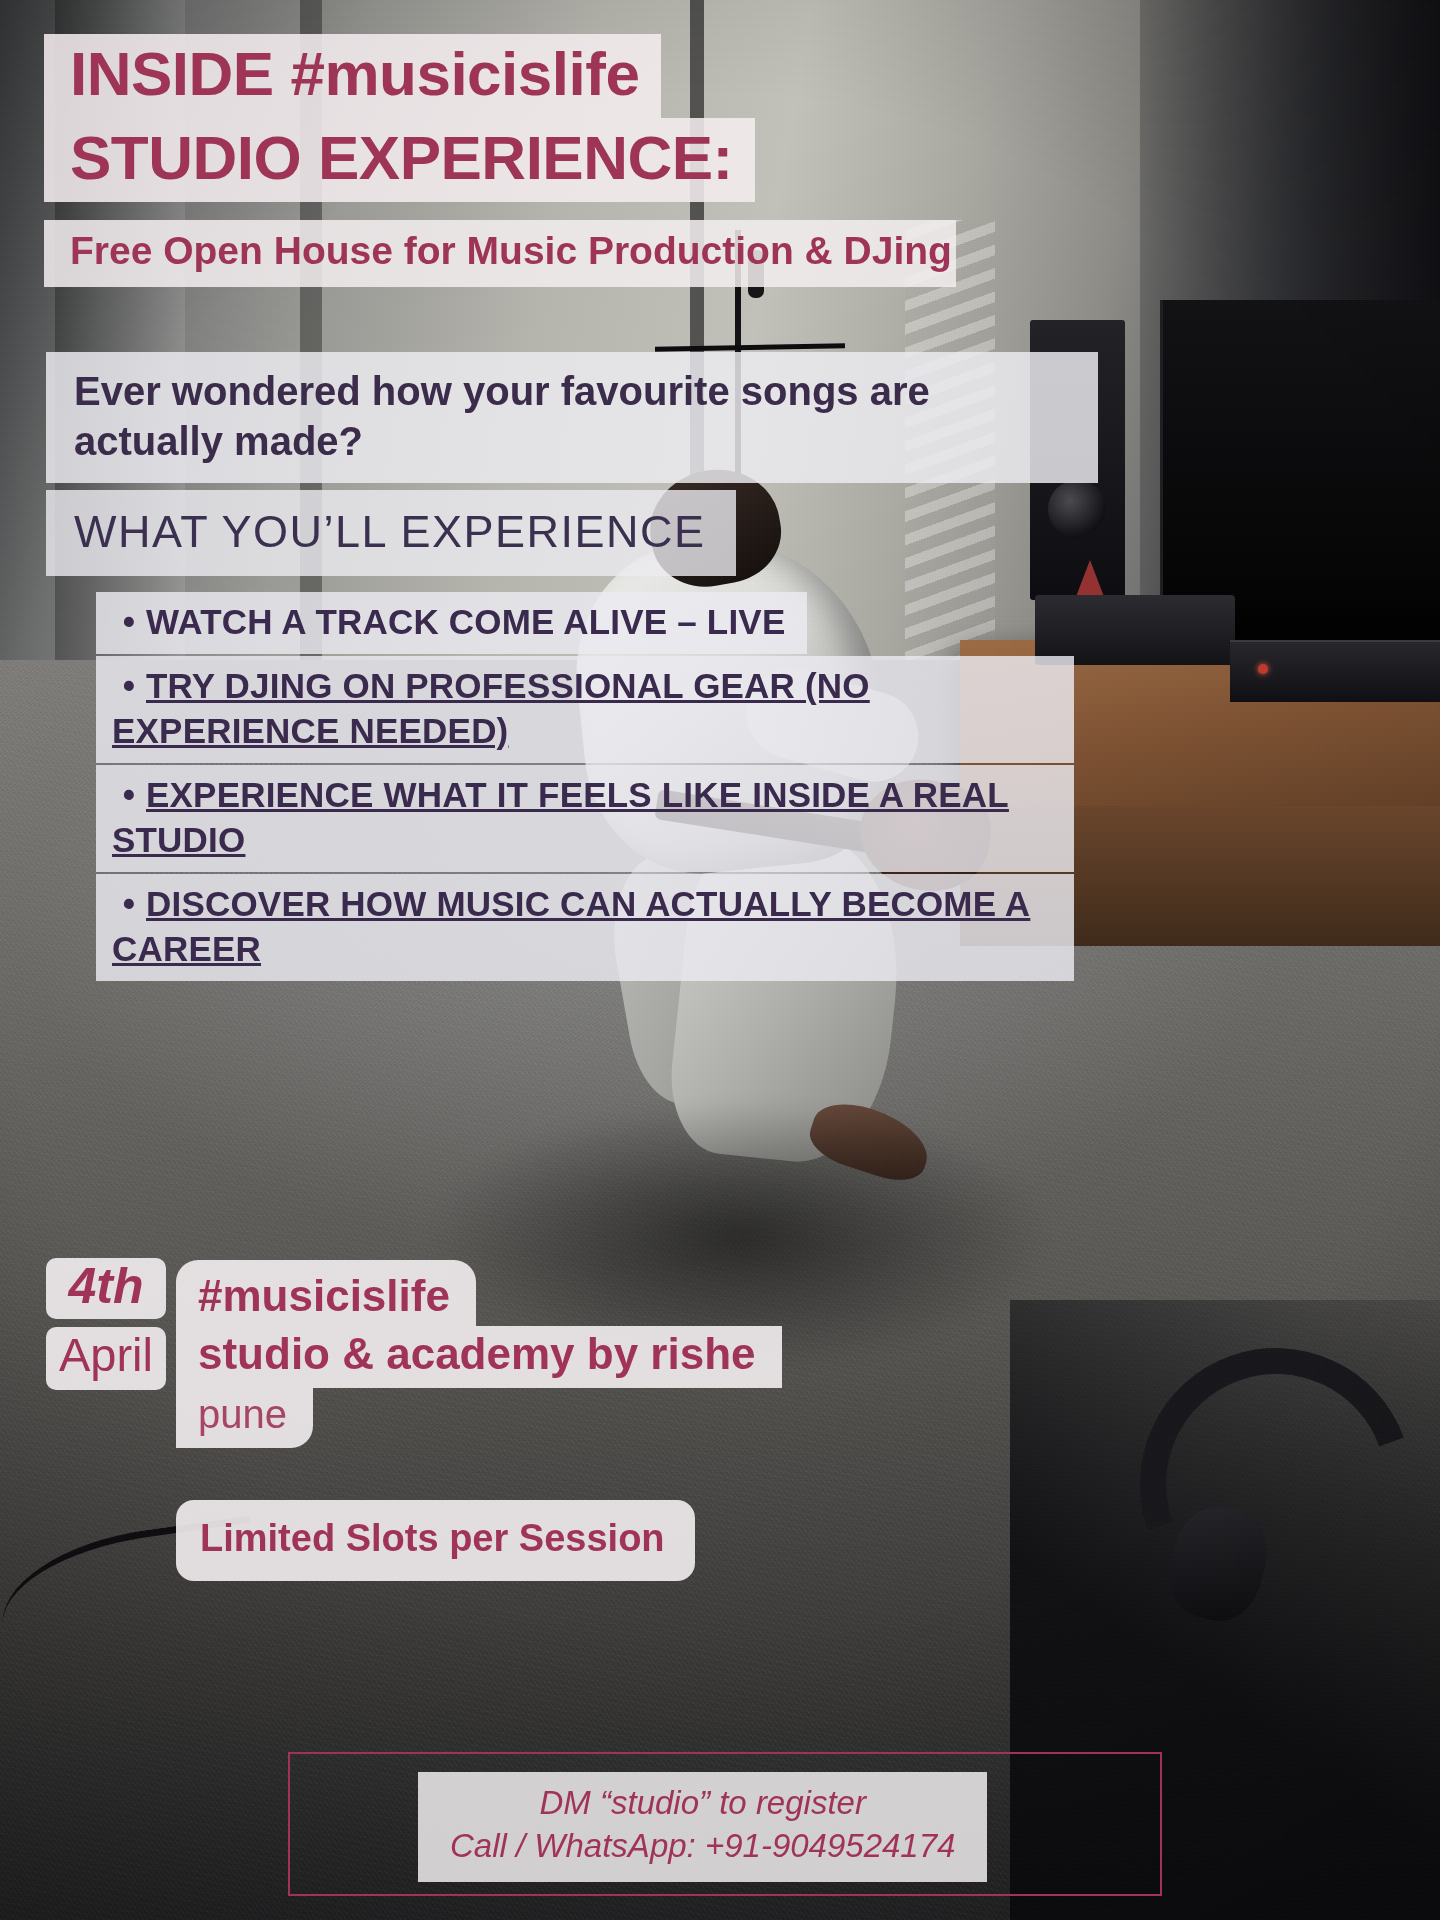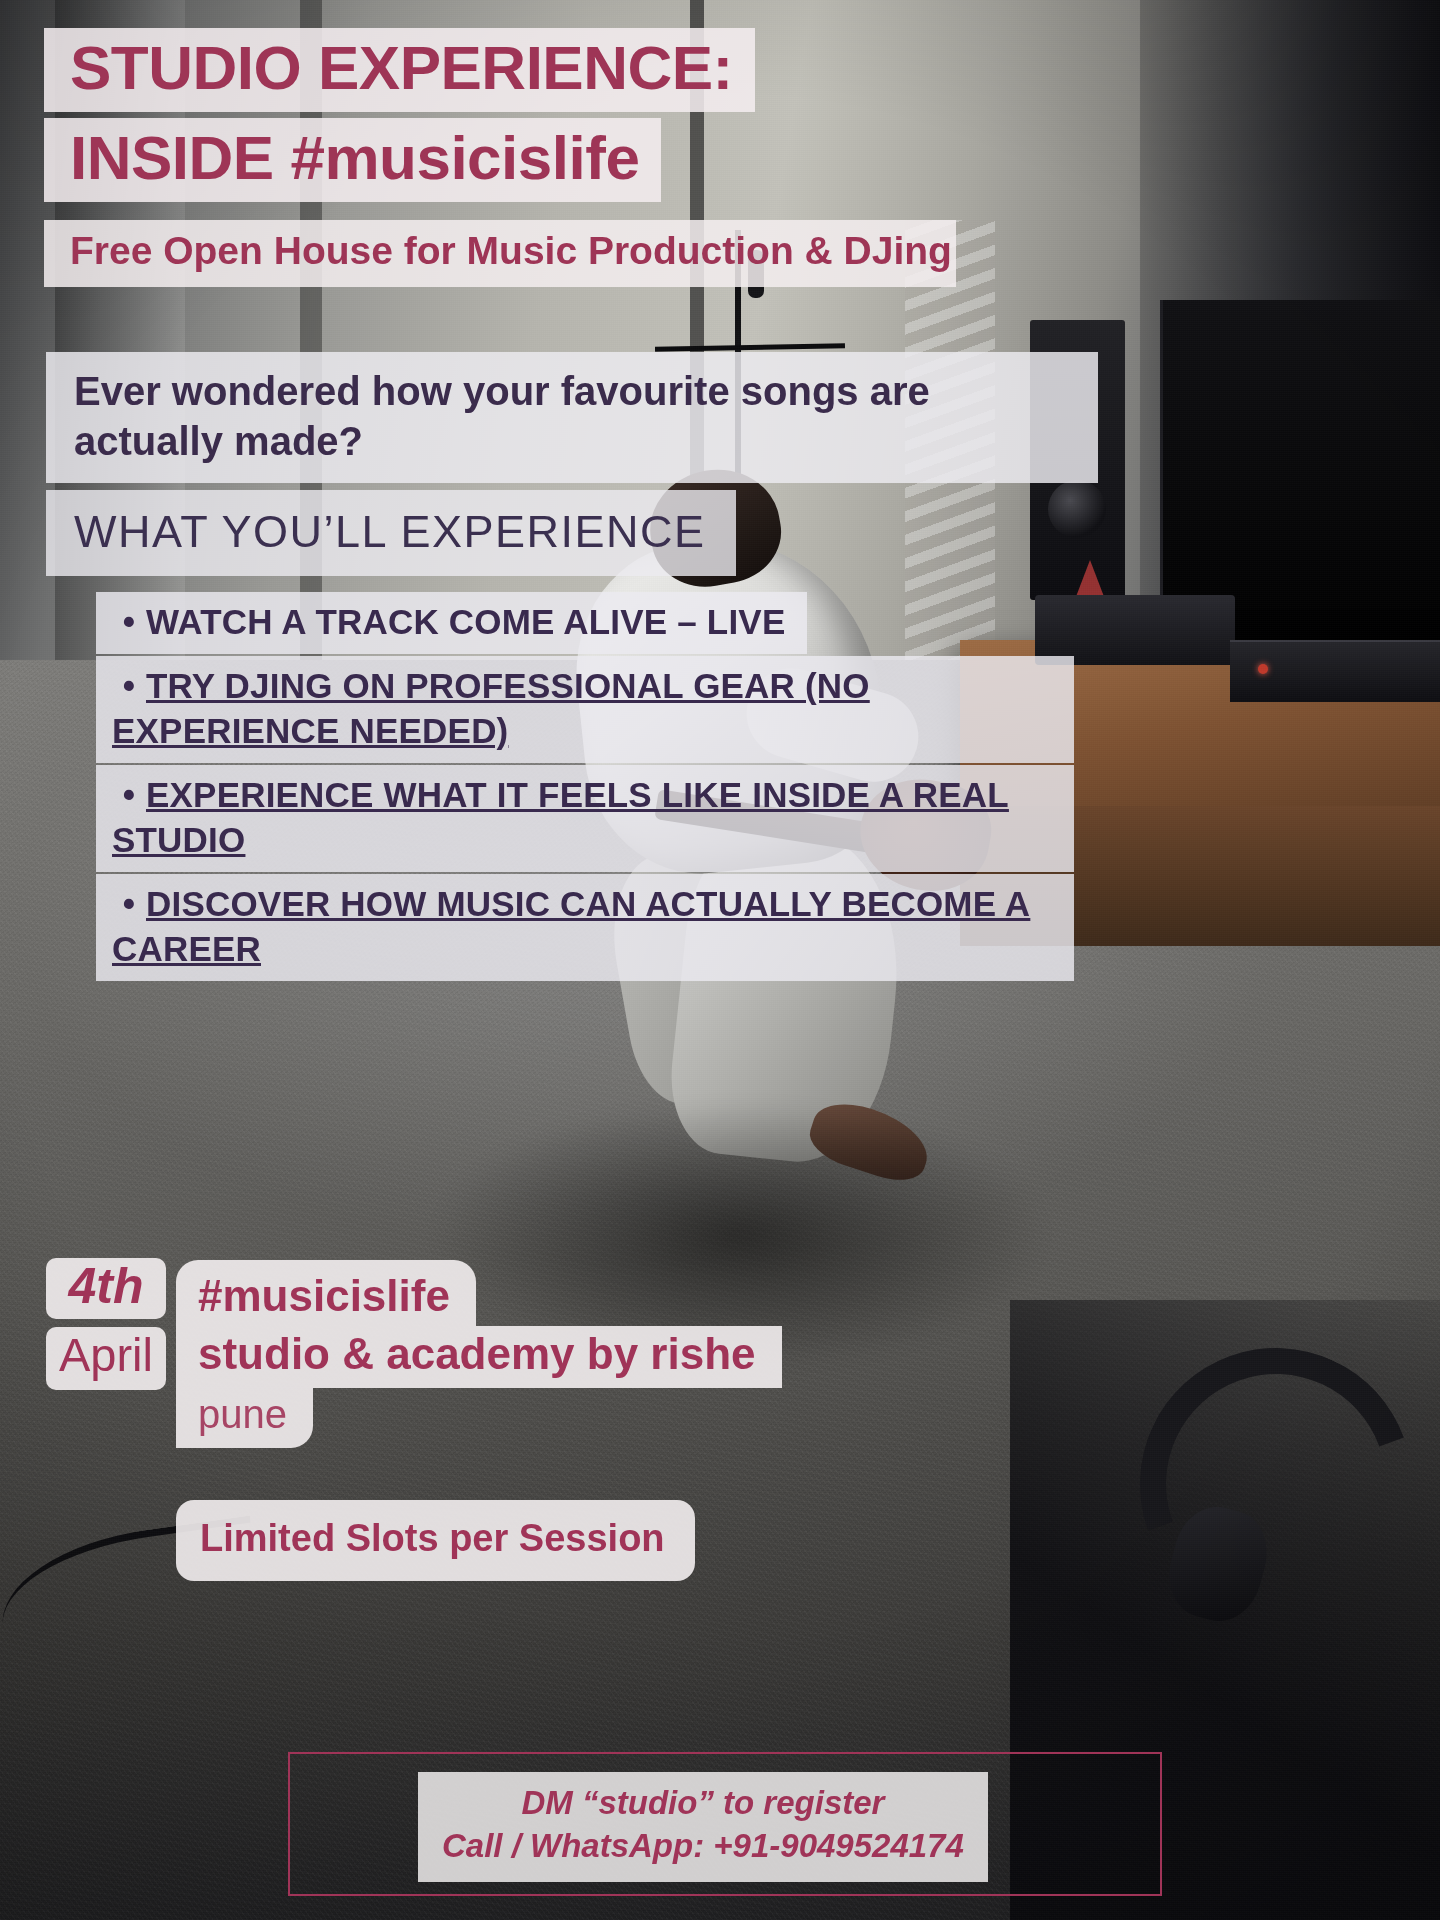--- a/index.html
+++ b/index.html
@@ -354,25 +354,25 @@
   
   #cta {
     position: absolute; left: 288px; top: 1752px; width: 870px; height: 140px;
     border: 2px solid #a03458;
   }
   #cta-inner {
     position: absolute; left: 128px; top: 18px;
     background: rgba(233,231,231,0.88);
     color: #a03458;
     font-style: italic;
-    font-weight: bold;
+    font-weight: normal;
     font-size: 33px;
     line-height: 1.30;
     text-align: center;
-    padding: 10px 24px 14px;
+    padding: 10px 32px 14px;
   }
   .cta-l1 { display: block; }
   .cta-l2 { display: block; text-align: center; }
 </style>
 </head>
 <body>
 
 <div id="poster">
 
   <div class="photo">
@@ -419,22 +419,22 @@
     <div class="hp-cup"></div>
     <div class="cable"></div>
 
     <div class="vignette"></div>
     <div class="noise"></div>
   </div>
 
   <div class="content">
 
     <div id="headline-block">
+      <div class="h-line second">INSIDE #musicislife</div>
       <div class="h-line first">STUDIO EXPERIENCE:</div>
-      <div class="h-line second">INSIDE #musicislife</div>
       <div id="subtitle">Free Open House for Music Production &amp; DJing</div>
     </div>
 
     <div id="question">Ever wondered how your favourite songs are actually made?</div>
 
     <div id="section-label">WHAT YOU’LL EXPERIENCE</div>
 
     <div id="bullets">
       <div class="bullet">
         <span class="dot">•</span>

